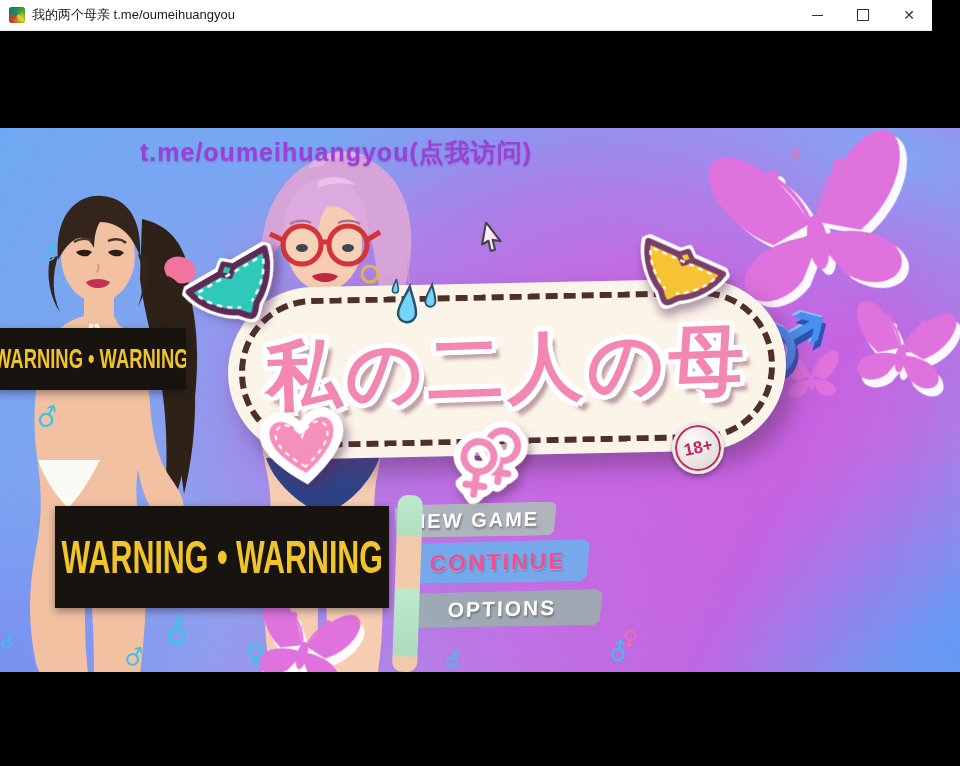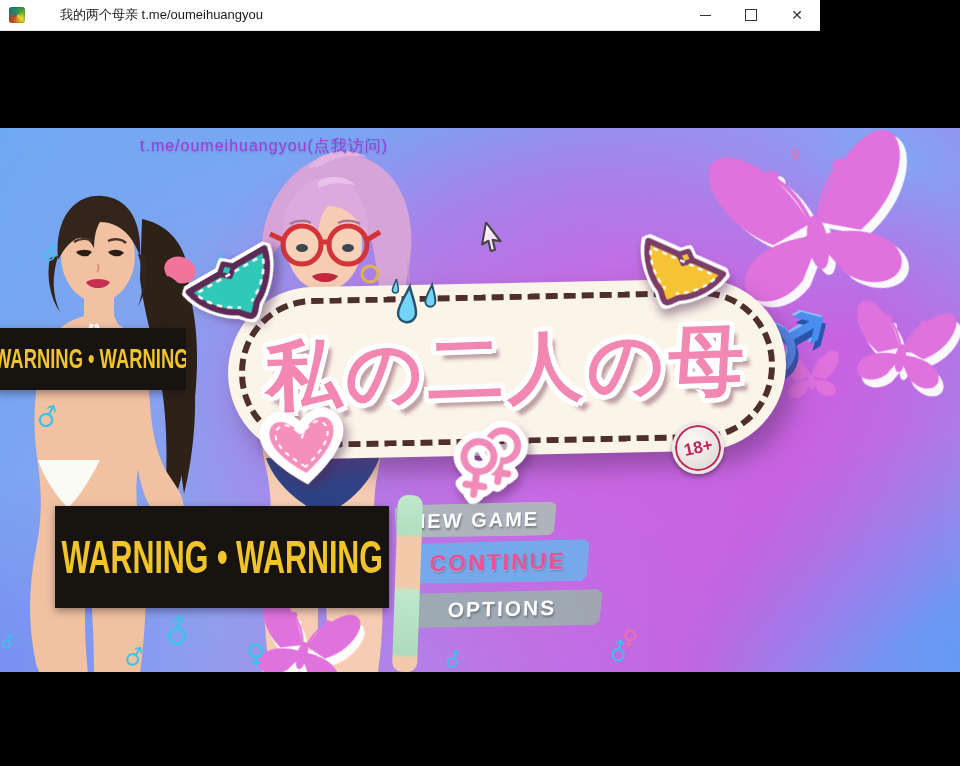--- a/index.html
+++ b/index.html
@@ -1,21 +1,21 @@
 <!DOCTYPE html>
 <html><head>
 <meta charset="utf-8">
 <style>
   html,body{margin:0;padding:0;background:#000;}
   .app{position:relative;width:960px;height:766px;overflow:hidden;background:#000;
        font-family:"Liberation Sans","DejaVu Sans",sans-serif;}
 
   
-  .titlebar{position:absolute;left:0;top:0;width:820px;height:30px;background:#ffffff;
-            display:flex;align-items:center;z-index:40;border-bottom:1px solid #e8e8e8;gap:28px;}
+  .titlebar{position:absolute;left:0;top:0;width:932px;height:30px;background:#ffffff;
+            display:flex;align-items:center;z-index:40;border-bottom:1px solid #e8e8e8;}
   .app-icon{width:16px;height:16px;margin:0 7px 0 9px;border-radius:3px;
             background:conic-gradient(from 40deg,#3f9c3f,#e0dc30,#cc4422,#18807a,#3f9c3f);
             box-shadow:inset 0 0 2px rgba(0,0,0,.5);}
   .tb-title{font-size:13px;color:#1b1b1b;white-space:nowrap;}
   .tb-controls{margin-left:auto;display:flex;height:100%;}
   .tb-btn{width:46px;height:100%;display:flex;align-items:center;justify-content:center;cursor:default;}
   .min-glyph{width:11px;height:0;border-top:1.6px solid #333;display:block;}
   .max-glyph{width:10px;height:10px;border:1.6px solid #333;display:block;}
   .close-glyph{font-size:14px;color:#333;line-height:1;}
 
@@ -28,21 +28,21 @@
       radial-gradient(640px 480px at 62% 50%, rgba(205,95,224,.88) 0%, rgba(205,95,224,.45) 45%, rgba(205,95,224,0) 70%),
       radial-gradient(520px 300px at 92% 6%,  rgba(115,180,248,.85) 0%, rgba(115,180,248,0) 60%),
       radial-gradient(520px 380px at 103% 97%, rgba(92,154,246,.95) 0%, rgba(92,154,246,0) 60%),
       radial-gradient(420px 330px at -3% 100%, rgba(118,140,242,.9) 0%, rgba(118,140,242,0) 60%),
       radial-gradient(760px 300px at 45% -5%,  rgba(110,170,245,.9) 0%, rgba(110,170,245,0) 65%),
       linear-gradient(115deg,#6fa8f2 0%,#8fa0ee 35%,#b77ee6 60%,#c066e2 78%,#8f9aee 100%);}
 
   .abs{position:absolute;}
 
   
-  .promo{left:140px;top:8px;z-index:15;font-size:16px;font-weight:normal;color:#9c3fd9;
+  .promo{left:140px;top:8px;z-index:15;font-size:25px;font-weight:bold;color:#9c3fd9;
          letter-spacing:1px;text-shadow:0 1px 2px rgba(60,10,90,.25);cursor:pointer;}
 
   
   .char{z-index:3;}
   .char-left{left:-8px;top:36px;}
   .char-right{left:222px;top:14px;}
 
   
   .bf{fill:#df72dd;stroke:#df72dd;z-index:2;}
   .bf-shadow{filter:drop-shadow(6px 7px 0 rgba(255,255,255,.95));}

